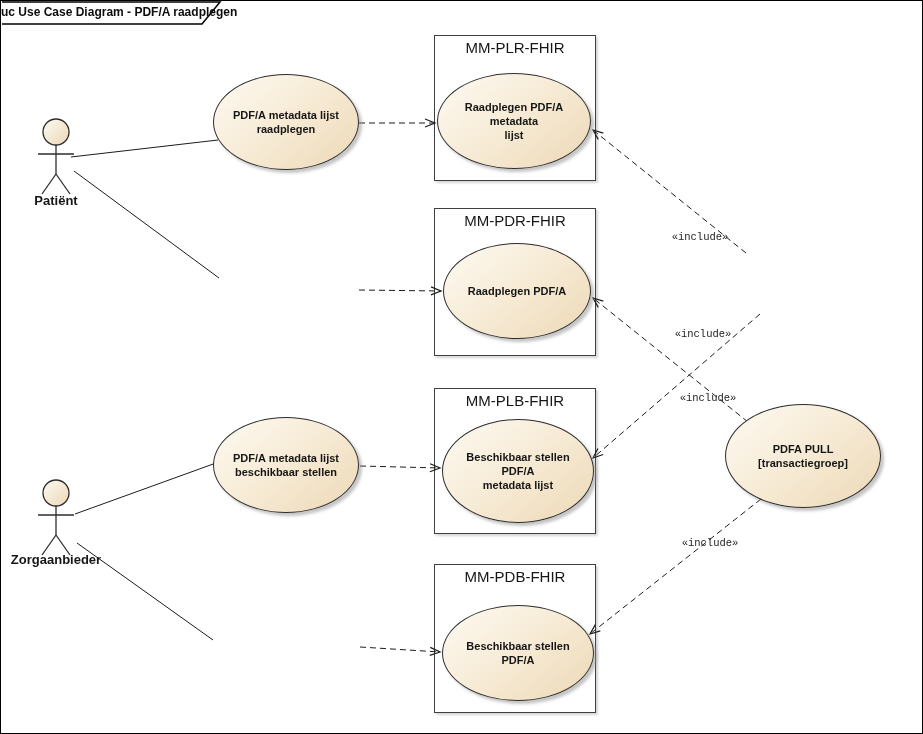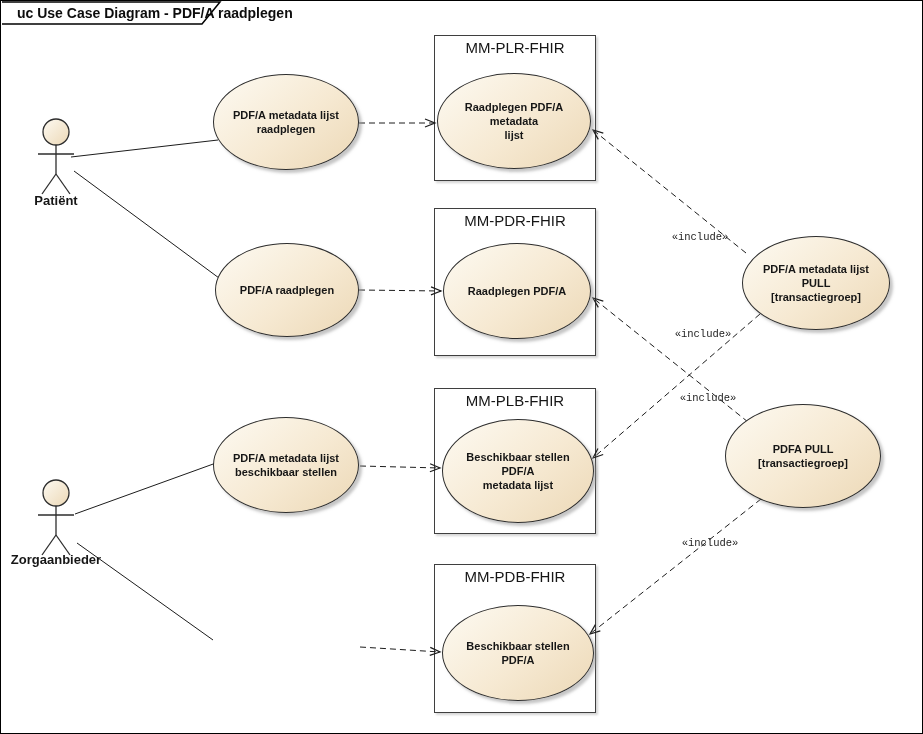--- a/index.html
+++ b/index.html
@@ -30,21 +30,21 @@
   }
   .inc {
     position:absolute; font-size:10.5px; color:#1c1c1c; width:64px;
     text-align:center; z-index:4; letter-spacing:0px;font-family:Liberation Mono, monospace;
   }
   .actor-label {
     position:absolute; font-weight:bold; font-size:13px; color:#161616;
     text-align:center; z-index:4;
   }
   .tab-title {
-    position:absolute; left:16px; top:4px; font-weight:bold; font-size:14px;
+    position:absolute; left:0; top:4px; font-weight:bold; font-size:12px;
     color:#0d0d0d; z-index:4; white-space:nowrap;
   }
 </style>
 </head>
 <body>
 
 <div id="canvas">
 
   <div class="sys" style="left:433px; top:34px; width:162px; height:146px;">
     <div class="sys-title">MM-PLR-FHIR</div>
@@ -110,33 +110,30 @@
     </g>
   </svg>
 
   <div class="tab-title">uc Use Case Diagram - PDF/A raadplegen</div>
 
   <div class="actor-label" style="left:15px; top:192px; width:80px;">Patiënt</div>
   <div class="actor-label" style="left:5px; top:551px; width:100px;">Zorgaanbieder</div>
 
   <div class="uc" style="left:212px; top:73px;  width:146px; height:96px;">PDF/A metadata lijst
 raadplegen</div>
-  <div class="uc" style="left:214px; top:242px; width:144px; height:94px;">PDF/A raadplegen</div>
   <div class="uc" style="left:212px; top:416px; width:146px; height:96px;">PDF/A metadata lijst
 beschikbaar stellen</div>
 
   <div class="uc" style="left:436px; top:72px;  width:154px; height:96px;">Raadplegen PDF/A metadata
 lijst</div>
   <div class="uc" style="left:442px; top:242px; width:148px; height:96px;">Raadplegen PDF/A</div>
   <div class="uc" style="left:441px; top:418px; width:152px; height:104px;">Beschikbaar stellen PDF/A
 metadata lijst</div>
   <div class="uc" style="left:441px; top:604px; width:152px; height:96px;">Beschikbaar stellen PDF/A</div>
 
-  <div class="uc" style="left:741px; top:235px; width:148px; height:94px;">PDF/A metadata lijst PULL
-[transactiegroep]</div>
   <div class="uc" style="left:724px; top:403px; width:156px; height:104px;text-align:center;">PDFA PULL [transactiegroep]</div>
 
   <div class="inc" style="left:667px; top:230px;">«include»</div>
   <div class="inc" style="left:670px; top:327px;">«include»</div>
   <div class="inc" style="left:675px; top:391px;">«include»</div>
   <div class="inc" style="left:677px; top:536px;">«include»</div>
 
 </div>
 
 </body></html>

